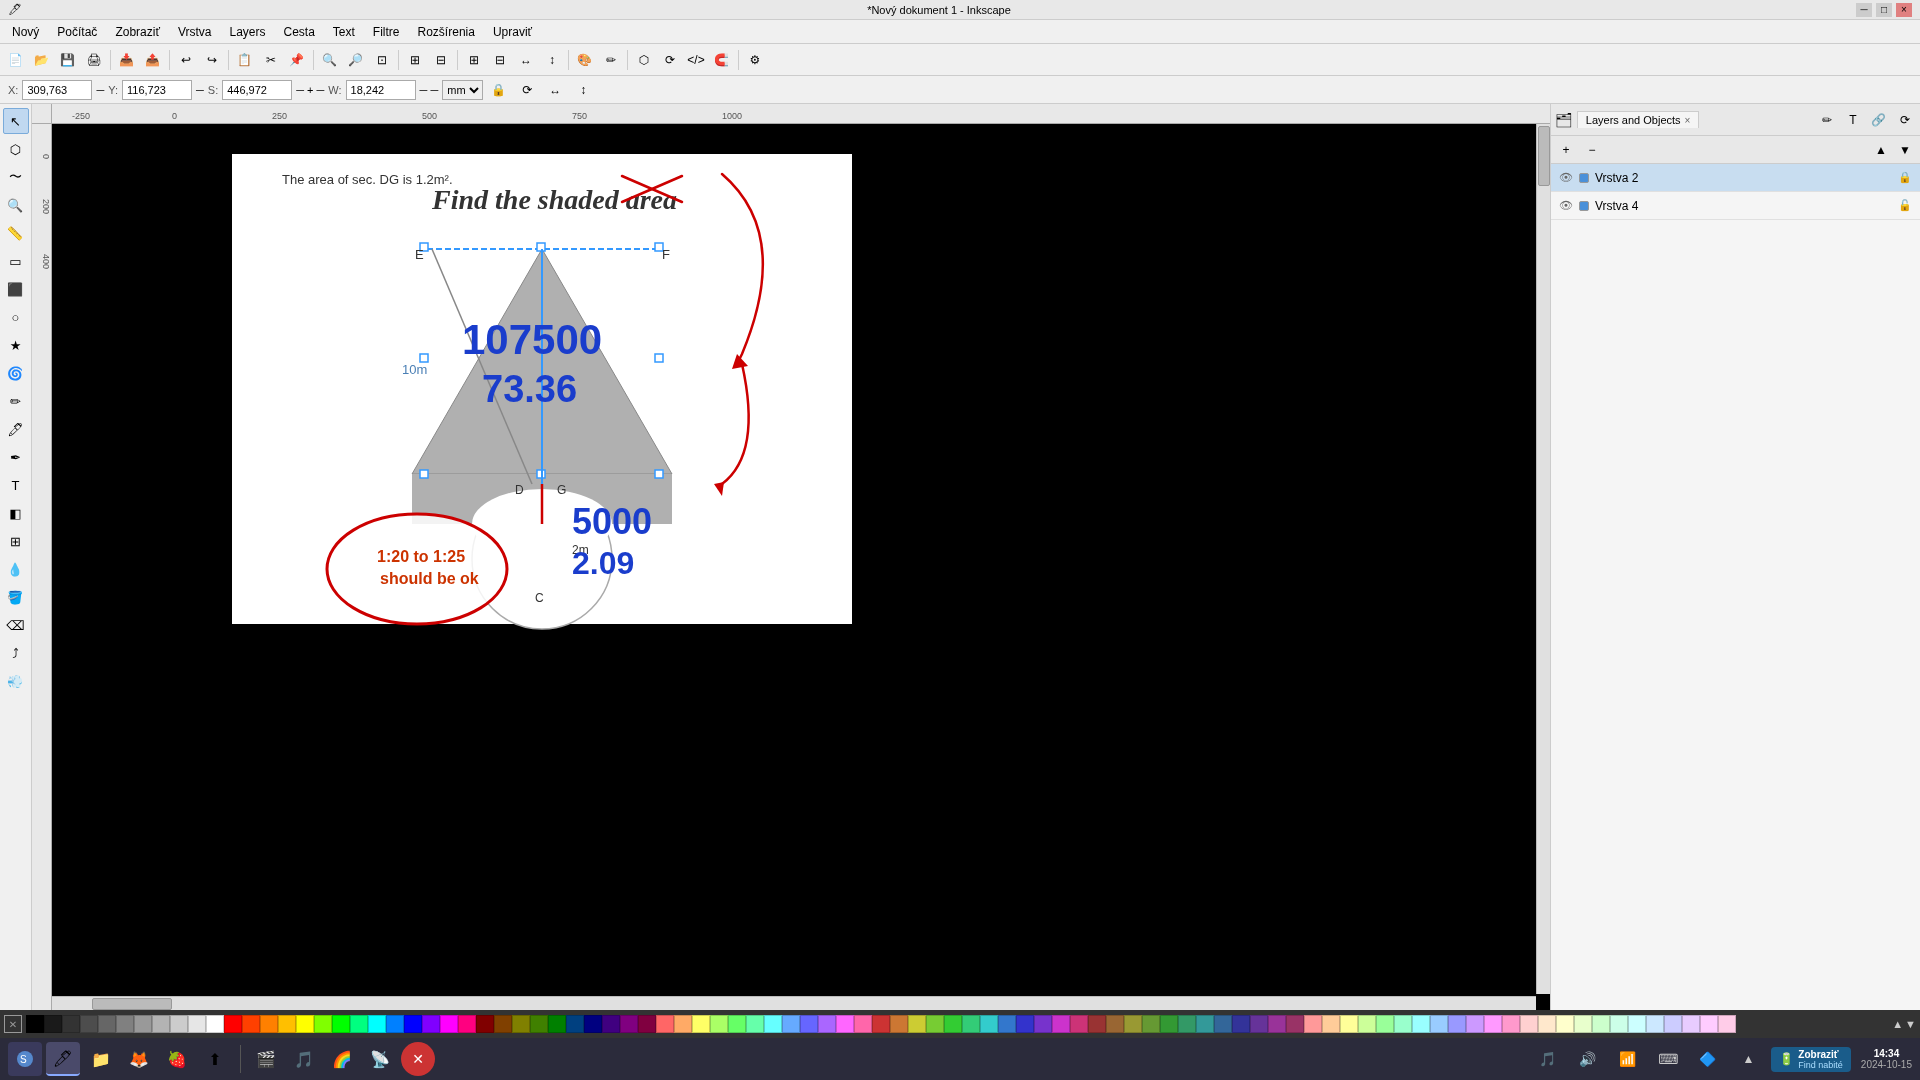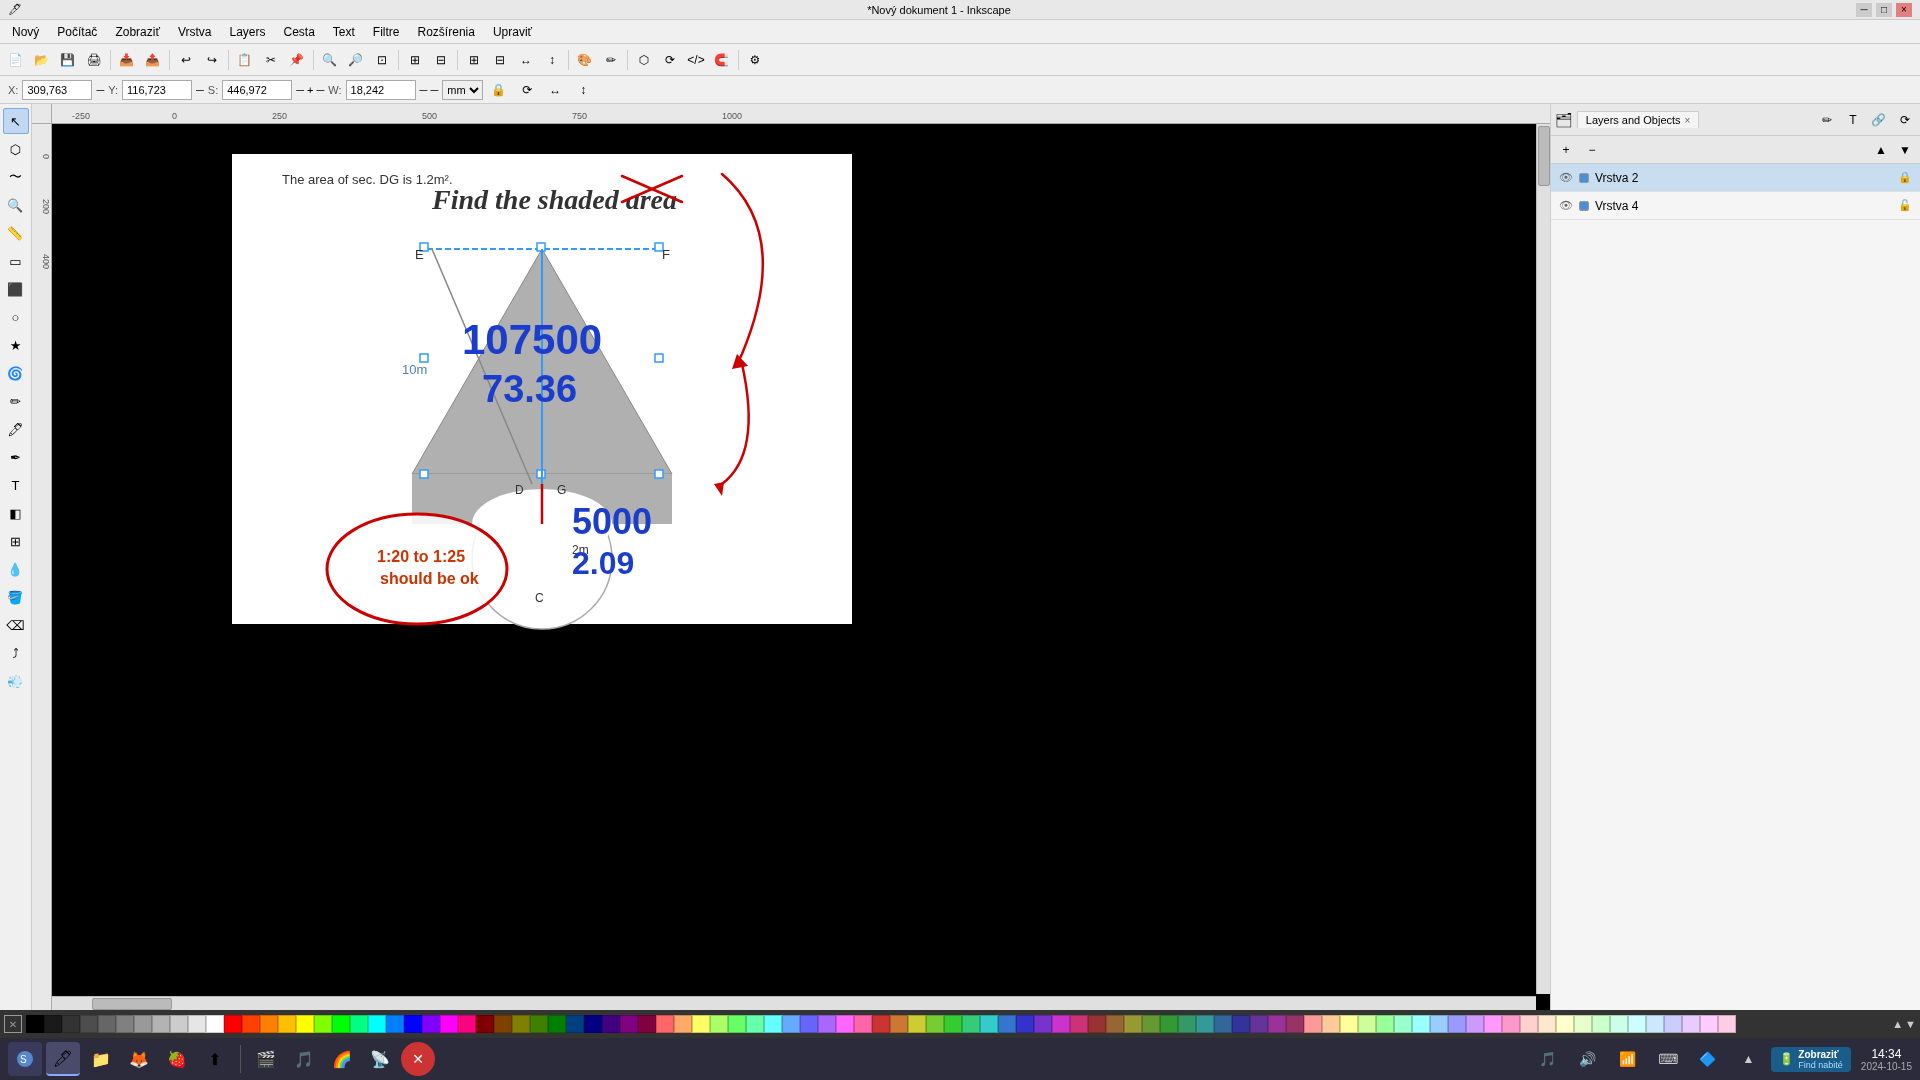--- a/index.html
+++ b/index.html
@@ -784,17 +784,17 @@
 
     <div style="background:#1a5c8a;padding:2px 8px;border-radius:4px;display:flex;align-items:center;gap:4px;">
       <span style="font-size:12px;color:white;">🔋</span>
       <div style="display:flex;flex-direction:column;">
         <span style="color:white;font-size:10px;font-weight:bold;">Zobraziť</span>
         <span style="color:#aaddff;font-size:9px;">Find nabité</span>
       </div>
     </div>
 
     <div style="display:flex;flex-direction:column;align-items:center;color:white;margin-left:4px;">
-      <span style="font-size:12px;font-weight:normal;">14:34</span>
+      <span style="font-size:10px;font-weight:bold;">14:34</span>
       <span style="font-size:10px;color:#aaa;">2024-10-15</span>
     </div>
   </div>
 </div>
 
 </body></html>

